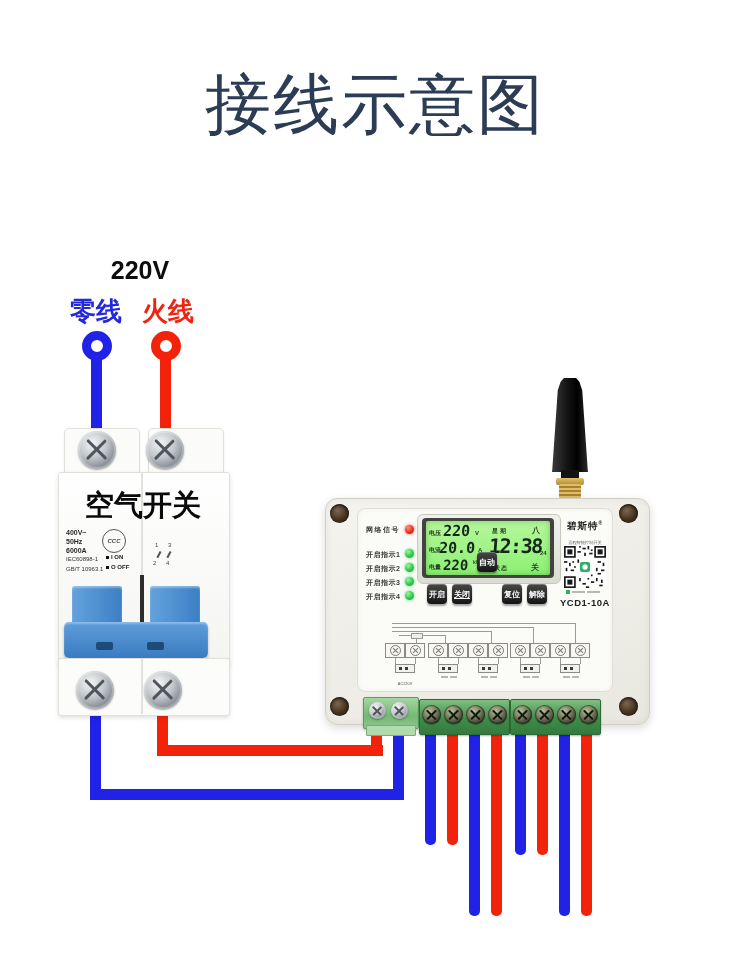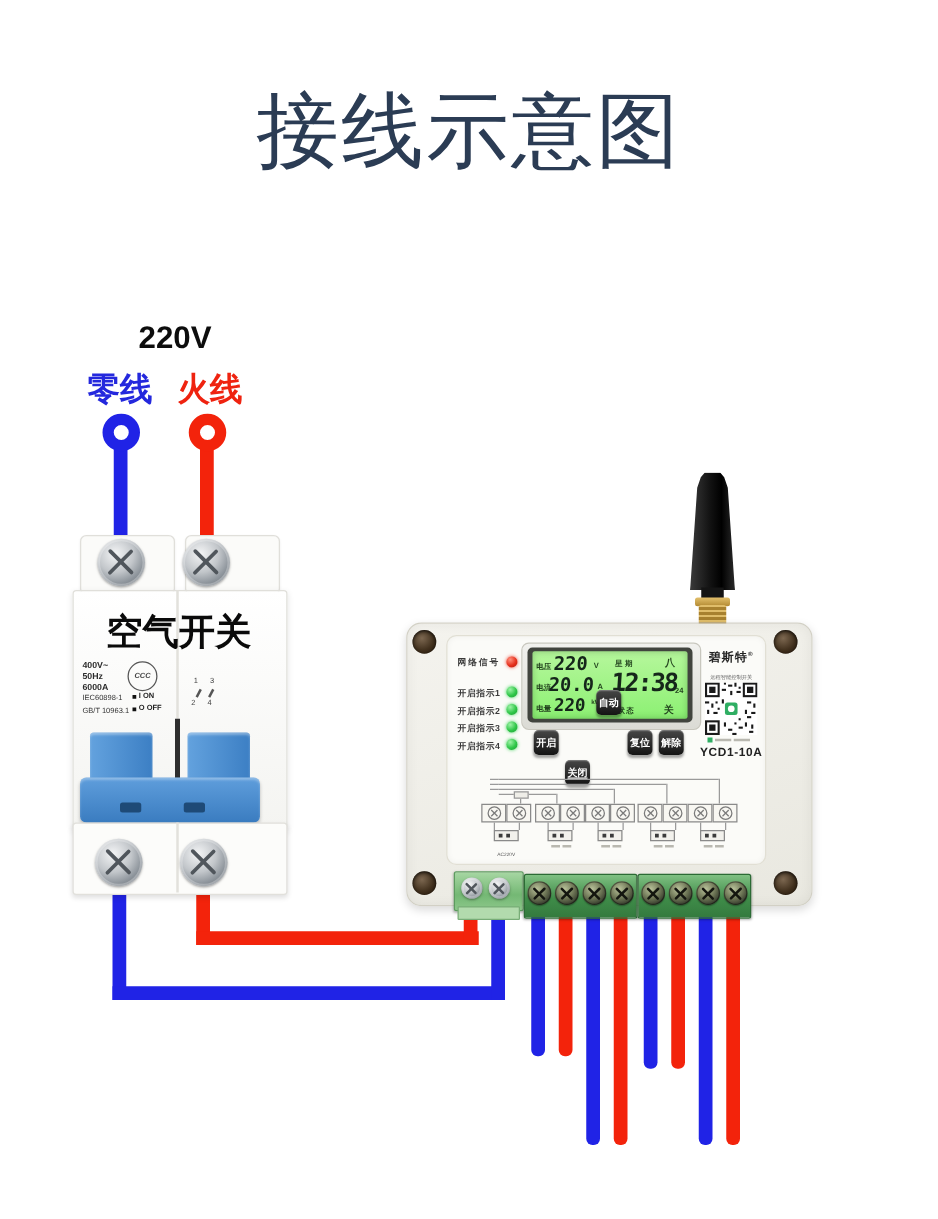--- a/index.html
+++ b/index.html
@@ -186,21 +186,21 @@
       <div class="lcdlbl" style="left:114px;top:29px;">24</div>
 
       <div class="lcdlbl" style="left:3px;top:42px;">电量</div>
       <div class="abs seg" style="left:17px;top:36px;font-size:14px;">220</div>
       <div class="lcdlbl" style="left:47px;top:38px;font-size:5px;">kWh</div>
       <div class="lcdlbl" style="left:68px;top:43px;letter-spacing:1px;">状态</div>
       <div class="lcdlbl" style="left:105px;top:41px;font-size:8px;">关</div>
     </div>
 
     <div class="devbtn" style="left:427px;top:584px;">开启</div>
-    <div class="devbtn" style="left:452px;top:608px;text-decoration:underline;">关闭</div>
+    <div class="devbtn" style="left:452px;top:584px;text-decoration:underline;">关闭</div>
     <div class="devbtn" style="left:477px;top:552px;">自动</div>
     <div class="devbtn" style="left:502px;top:584px;">复位</div>
     <div class="devbtn" style="left:527px;top:584px;">解除</div>
 
     <div class="abs" style="left:556px;top:520px;width:58px;text-align:center;font-size:9.5px;font-weight:900;color:#222;letter-spacing:1px;"><span>碧斯特</span><sup style="font-size:5px;">®</sup></div>
     <div class="abs" style="left:556px;top:533px;width:58px;text-align:center;color:#666;"><span class="tinytxt" style="transform:scale(.6);">远程智能控制开关</span></div>
 
     <svg class="abs" style="left:564px;top:546px;" width="42" height="42" viewBox="0 0 25 25">
       <rect x="0" y="0" width="25" height="25" fill="#fff"></rect>
       <g fill="#1a1a1a">

